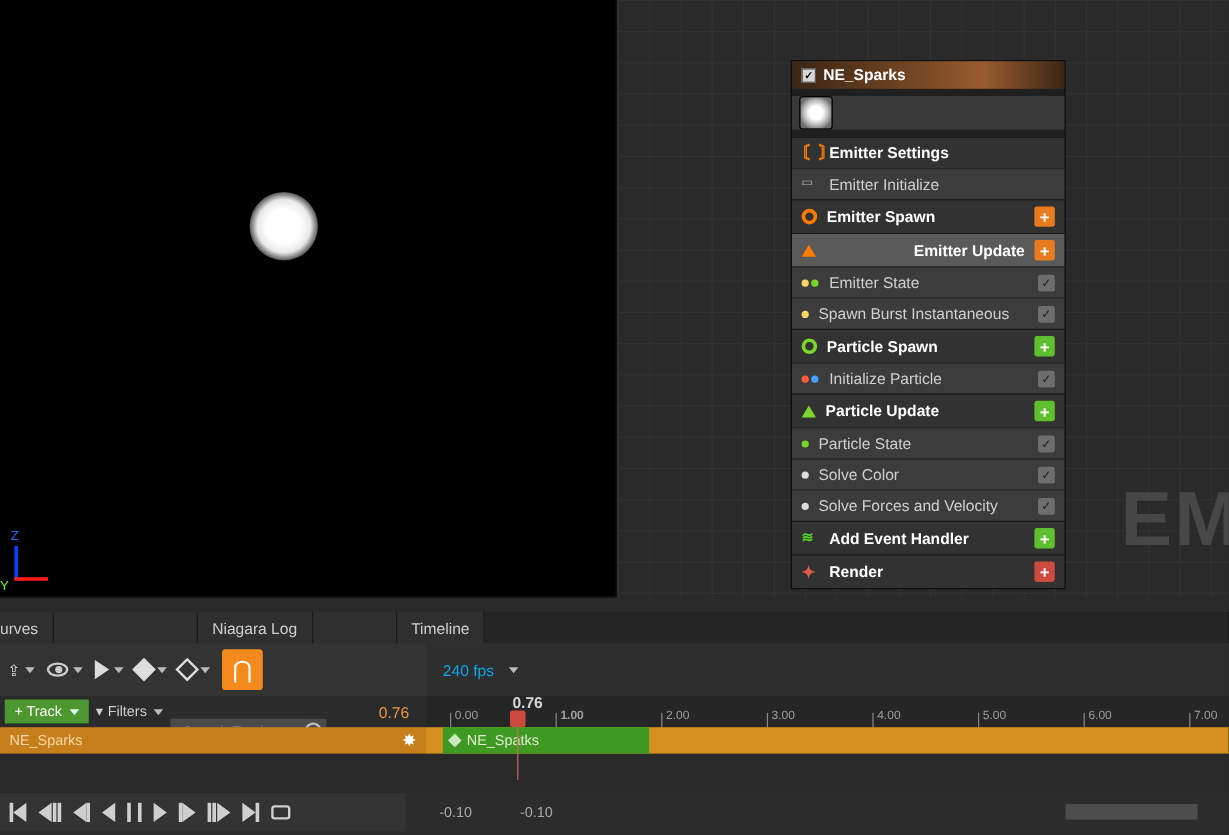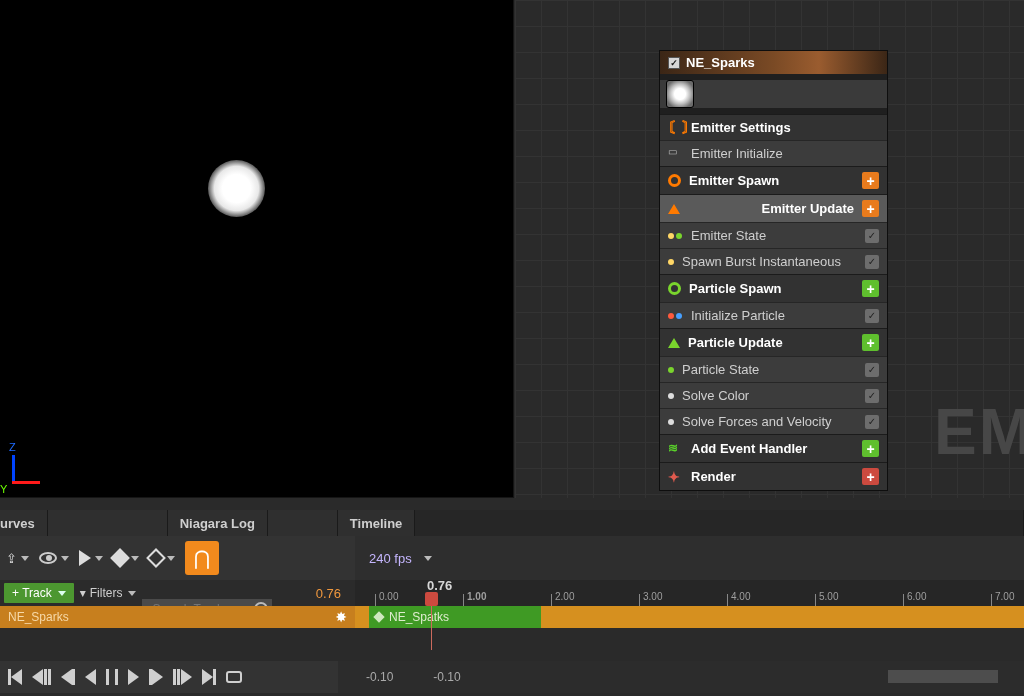--- a/index.html
+++ b/index.html
@@ -45,37 +45,37 @@
   .ico-circle-green{border:3px solid #7ad52d;border-radius:50%;width:13px;height:13px;}
   .ico-arrow-green{width:0;height:0;border-left:6px solid transparent;border-right:6px solid transparent;border-bottom:10px solid #7ad52d;}
   .ico-wave{color:#59d02a;font-size:12px;}
   .ico-star{color:#e05a4e;font-size:14px;}
   .dot{width:6px;height:6px;border-radius:50%;display:inline-block;}
   .dot-y{background:#ffd766;} .dot-g{background:#7ad52d;} .dot-b{background:#47a0ff;} .dot-w{background:#ddd;}
   .dot-pair{display:flex;gap:2px;width:15px;}
 
   
   .tabs { position:absolute; left:0; top:510px; width:1024px; height:26px; display:flex; }
-  .tab { padding:4px 12px; background:#2f2f2f; color:#cfcfcf; border-right:1px solid #1a1a1a; font-size:13px; display:flex; align-items:center;font-weight:bold; }
+  .tab { padding:4px 12px; background:#2f2f2f; color:#cfcfcf; border-right:1px solid #1a1a1a; font-size:13px; display:flex; align-items:center; }
   .tab.spacer{flex:1;background:#262626;}
   .tab.first{padding-left:0;}
 
   
   .toolbar { position:absolute; left:0; top:536px; width:355px; height:44px; background:#333; display:flex; align-items:center; gap:10px; padding:0 6px; }
   .tool-ico { color:#ddd; display:flex; align-items:center; gap:2px; }
   .caret{width:0;height:0;border-left:4px solid transparent;border-right:4px solid transparent;border-top:5px solid #bbb;display:inline-block;margin-left:2px;}
   .magnet { width:34px; height:34px; background:#f28a1d; border-radius:3px; display:flex; align-items:center; justify-content:center; color:#fff; font-size:20px; }
   .eye-ico{width:18px;height:12px;border:2px solid #ccc;border-radius:60% 60% 60% 60%;position:relative;}
   .eye-ico::after{content:"";position:absolute;left:5px;top:1px;width:6px;height:6px;background:#ccc;border-radius:50%;}
   .diamond{width:14px;height:14px;background:#ddd;transform:rotate(45deg);display:inline-block;}
   .diamond.outline{background:transparent;border:2px solid #ddd;}
   .play-tri{width:0;height:0;border-top:8px solid transparent;border-bottom:8px solid transparent;border-left:12px solid #ddd;}
 
   
-  .tl-header { position:absolute; left:355px; top:536px; right:0; height:44px; background:#2e2e2e; display:flex; align-items:center; gap:10px; padding:0 14px; color:#c4b5fd; }
+  .tl-header { position:absolute; left:355px; top:536px; right:0; height:44px; background:#2e2e2e; display:flex; align-items:center; gap:10px; padding:0 14px; color:#0ea5e9; }
 
   
   .track-ctrl { position:absolute; left:0; top:580px; width:355px; height:26px; background:#2b2b2b; display:flex; align-items:center; gap:6px; padding:0 4px; }
   .btn-track { background:#4c9730; color:#fff; padding:3px 8px; font-size:12px; display:flex; align-items:center; gap:4px; border-radius:1px; }
   .btn-filters{color:#cfcfcf; display:flex; align-items:center; gap:4px; font-size:12px;}
   .search { background:#4a4a4a; color:#bdbdbd; border:none; padding:3px 6px; width:108px; font-size:12px; }
   .search-wrap{display:flex;align-items:center;background:#4a4a4a;padding:0 4px;margin-top:32px;}
   .mag-ico{width:14px;height:14px;border:2px solid #bbb;border-radius:50%;position:relative;}
   .mag-ico::after{content:"";position:absolute;right:-5px;bottom:-5px;width:6px;height:2px;background:#bbb;transform:rotate(45deg);}
   .time-val{color:#f0983e;margin-left:auto;padding-right:10px;}

